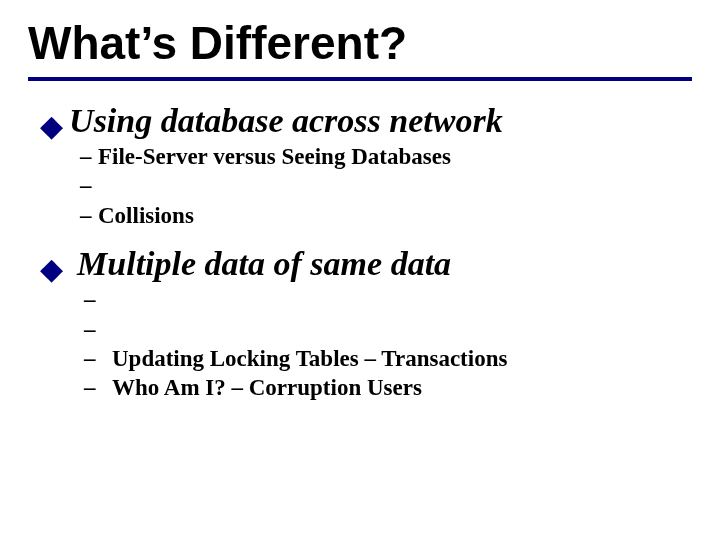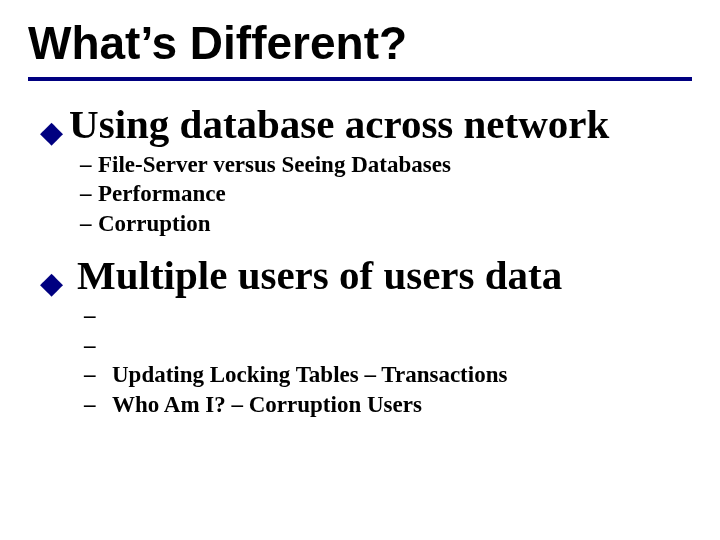--- a/index.html
+++ b/index.html
@@ -42,23 +42,24 @@
   .l1 .bullet {
     color: #000080;
     font-size: 30px;
     line-height: 1;
     margin-right: 6px;
     position: relative;
     top: 4px;
     flex: 0 0 auto;
   }
   .l1 .text {
-    font-size: 41px;
+    font-size: 34px;
     font-weight: 700;
     line-height: 1.15;
+    font-style: italic;
   }
   .l1.spaced {
     margin-top: 14px;
   }
   .l1.spaced .bullet {
     margin-right: 14px;
   }
   .sub {
     padding-left: 44px;
     margin-top: 2px;
@@ -100,31 +101,30 @@
       <span class="bullet">◆</span>
       <span class="text">Using  database across network</span>
     </div>
     <div class="sub tight">
       <div class="l2">
         <span class="dash">–</span>
         <span>File-Server versus Seeing Databases</span>
       </div>
       <div class="l2">
         <span class="dash">–</span>
-        <span>Performance</span>
       </div>
       <div class="l2">
         <span class="dash">–</span>
-        <span>Corruption</span>
+        <span>Collisions</span>
       </div>
     </div>
 
     <div class="l1 spaced">
       <span class="bullet">◆</span>
-      <span class="text">Multiple users of users data</span>
+      <span class="text">Multiple data of same data</span>
     </div>
     <div class="sub wide">
       <div class="l2">
         <span class="dash wide">–</span>
       </div>
       <div class="l2">
         <span class="dash wide">–</span>
       </div>
       <div class="l2">
         <span class="dash wide">–</span>

